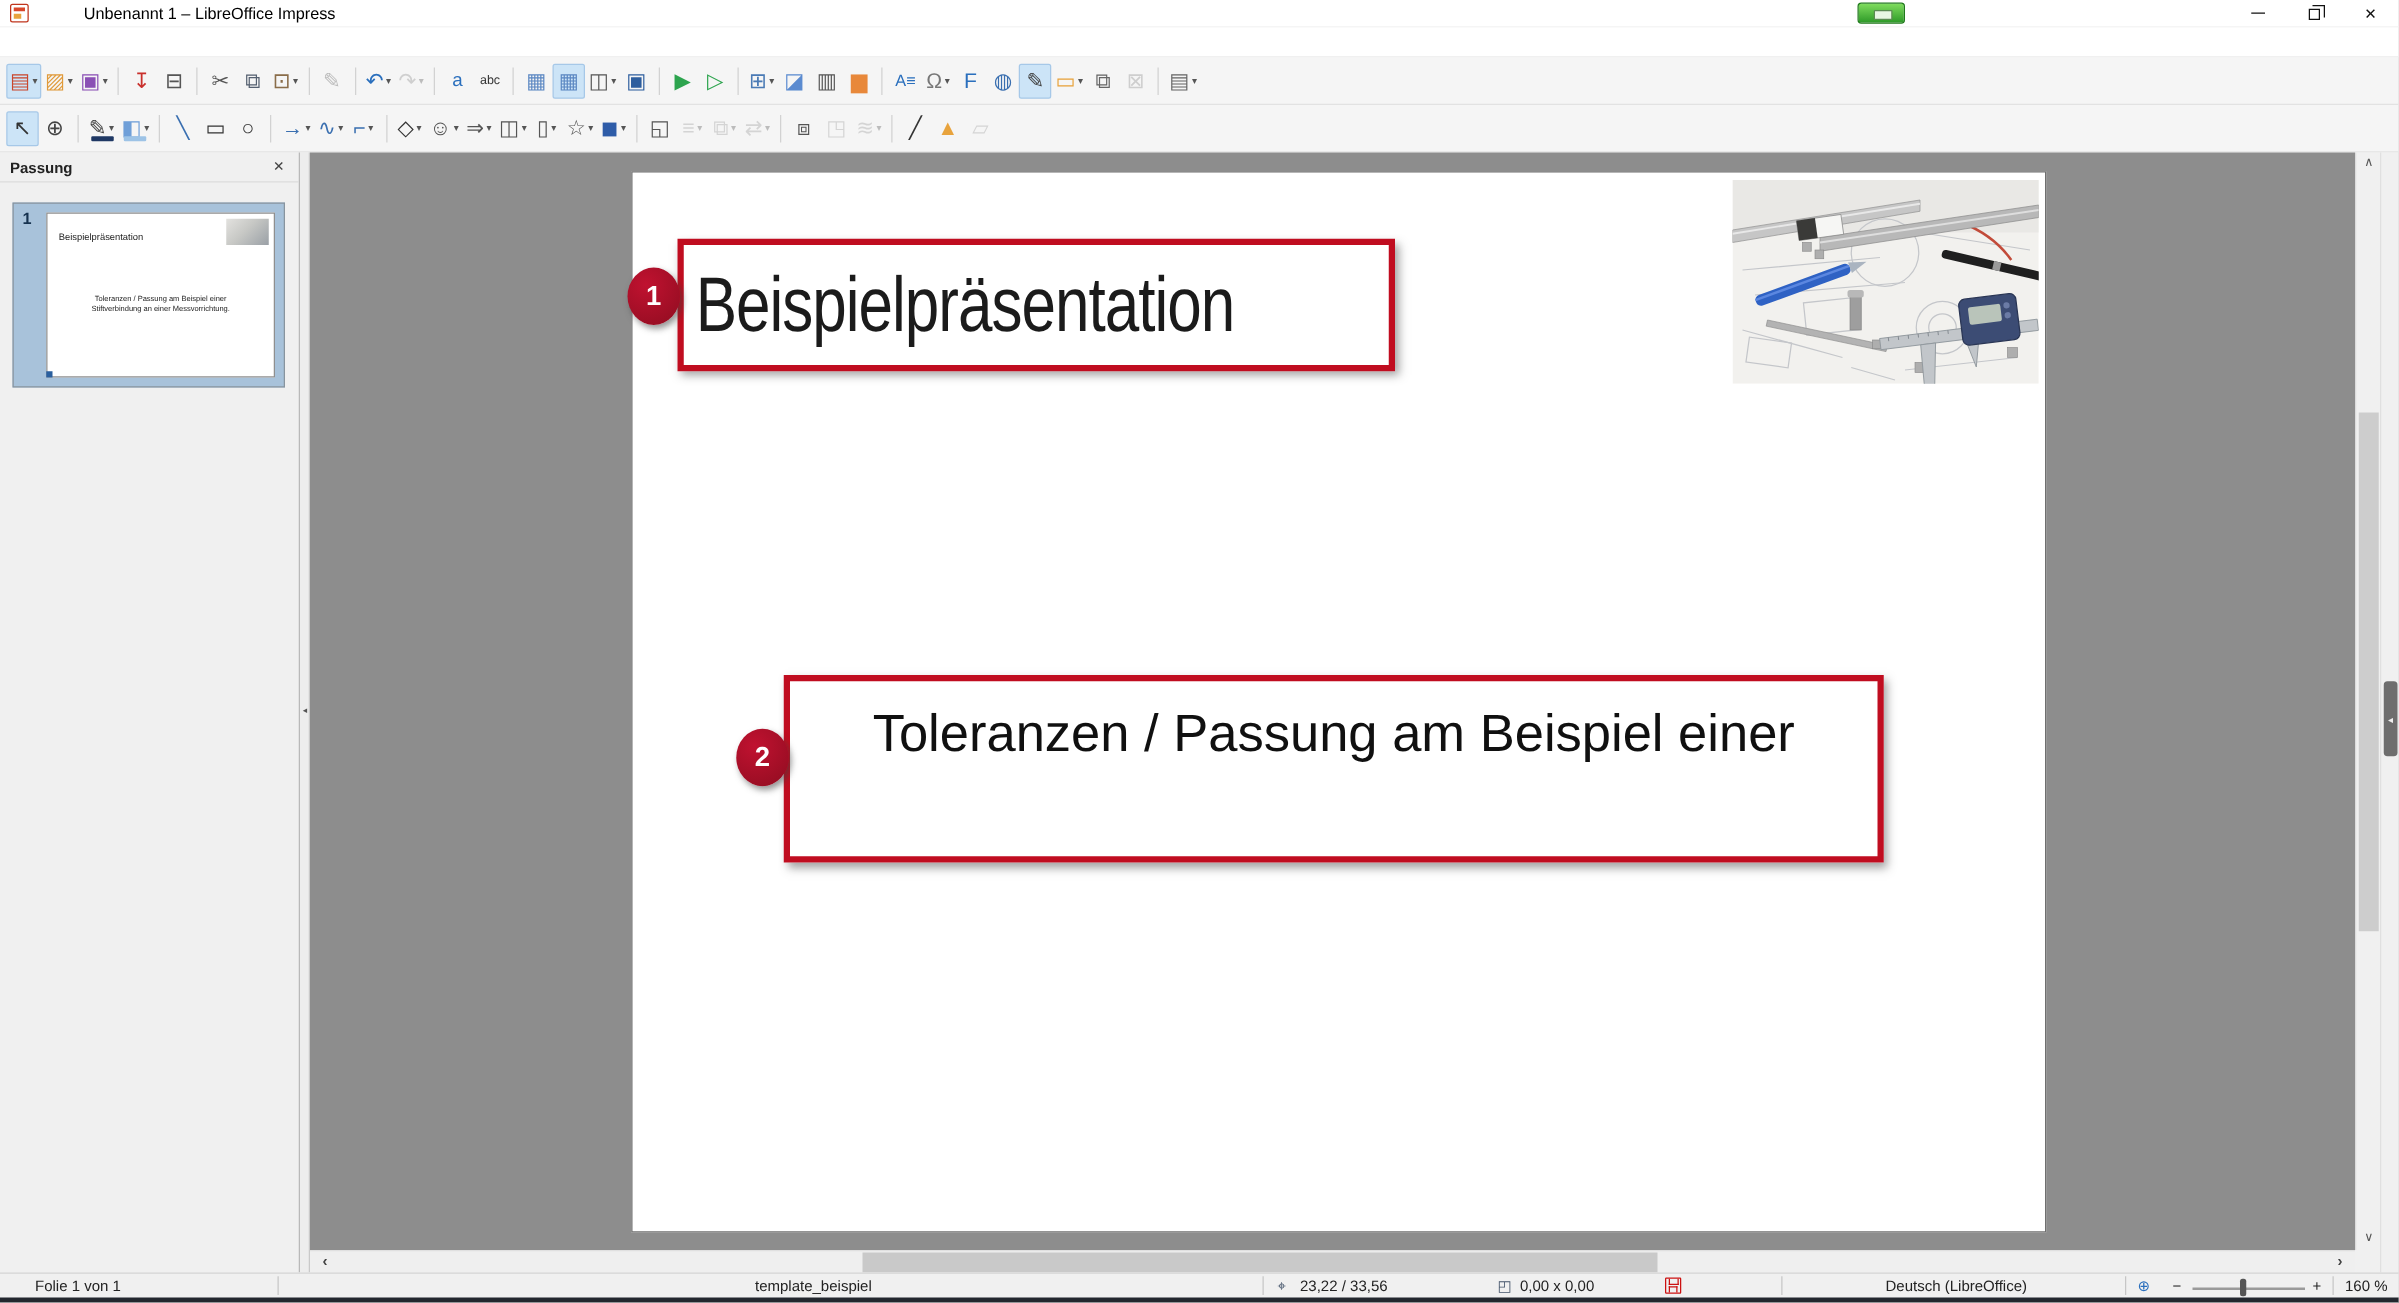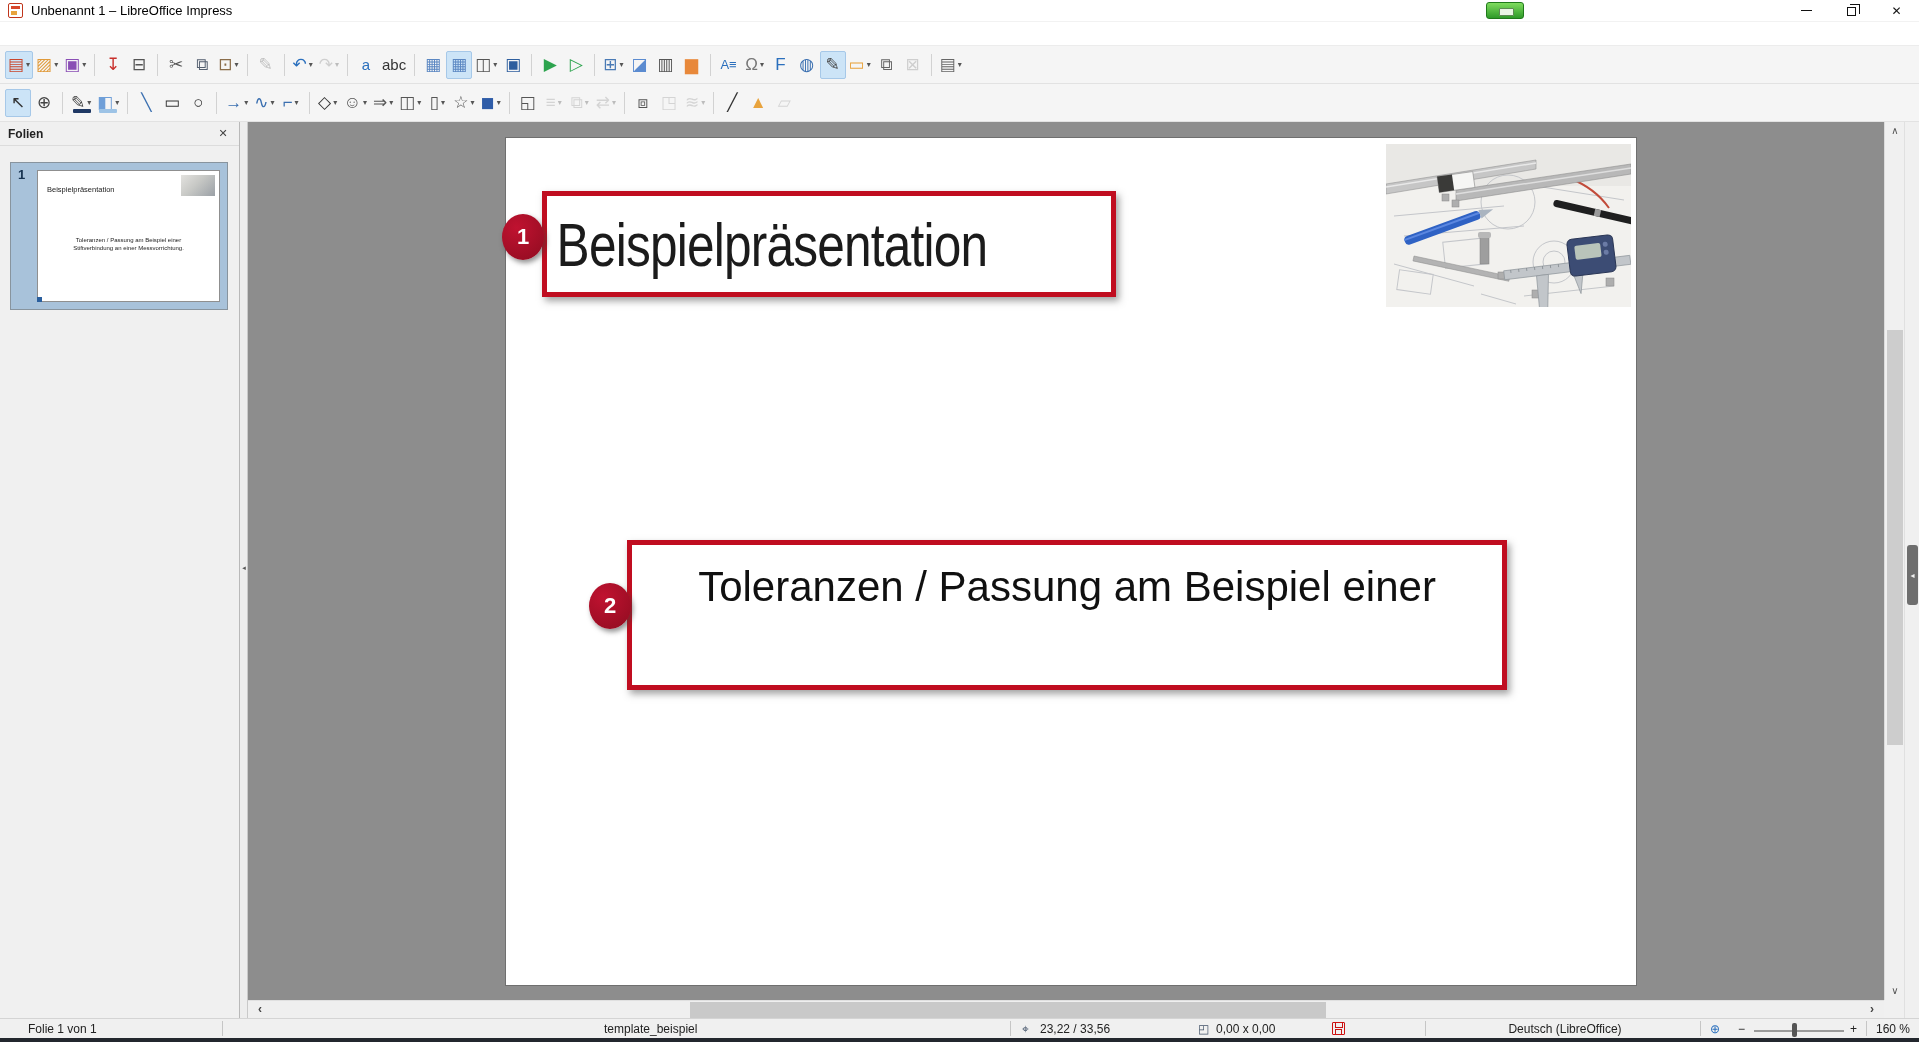--- a/index.html
+++ b/index.html
@@ -4,21 +4,21 @@
 <style>
   * { box-sizing: border-box; margin: 0; padding: 0; }
   html,body { width:1919px; height:1042px; }
   body { font-family:"Liberation Sans", sans-serif; background:#f0f0f0; position:relative; overflow:hidden; color:#222; }
 
   
   .titlebar { position:absolute; left:0; top:0; width:1919px; height:22px; background:#ffffff; display:flex; align-items:center; border-bottom:1px solid #f2f2f2; }
   .app-icon { width:15px; height:15px; margin:0 8px 0 8px; background:linear-gradient(#f3original 0,#ffffff 0); background:#fff; border:1px solid #c0351c; border-radius:2px; position:relative; }
   .app-icon::before { content:""; position:absolute; left:2px; top:2px; width:9px; height:3px; background:#d8472b; }
   .app-icon::after { content:""; position:absolute; left:2px; top:7px; width:6px; height:4px; background:#e8a33d; }
-  .title-text { font-size:13px; color:#000; }
+  .title-text { font-size:13px; color:#000;margin-left:36px; }
   .titlebar-right { margin-left:auto; display:flex; align-items:center; height:100%; }
   .tray-btn { width:38px; height:17px; margin-right:260px; border:1px solid #1f7a1a; border-radius:3px; background:linear-gradient(#7fdc5e,#2e9a28); position:relative; }
   .tray-btn::before { content:""; position:absolute; left:12px; top:5px; width:13px; height:6px; background:#e9f6e4; border:1px solid #5c8b52; border-radius:1px; }
   .win-btn { width:45px; height:22px; display:flex; align-items:center; justify-content:center; font-size:12px; color:#111; }
   .min-glyph { width:11px; height:1px; background:#111; display:block; }
   .restore-glyph { width:9px; height:9px; border:1px solid #111; position:relative; display:block; background:#fff; margin-top:2px; }
   .restore-glyph::before { content:""; position:absolute; left:2px; top:-4px; width:9px; height:9px; border:1px solid #111; border-left-width:0; border-bottom-width:0; }
 
   
   .menubar { position:absolute; left:0; top:22px; width:1919px; height:24px; background:#ffffff; display:flex; align-items:center; font-size:13px; padding-left:2px; border-bottom:1px solid #ececec; }
@@ -180,21 +180,21 @@
       <span class="glyph" style="color: rgb(138, 138, 138);">↷</span>
 
       <span class="dd">▾</span>
     </span>
     <span class="tb-sep"></span>
     <span class="tb-btn">
       <span class="glyph" style="color: rgb(42, 111, 189); font-size: 15px;">a</span>
 
     </span>
     <span class="tb-btn">
-      <span class="glyph" style="color: rgb(51, 51, 51); font-size: 15px;">abc</span>
+      <span class="glyph" style="color: rgb(51, 51, 51); font-size: 10px;">abc</span>
 
     </span>
     <span class="tb-sep"></span>
     <span class="tb-btn">
       <span class="glyph" style="color: rgb(91, 135, 194);">▦</span>
 
     </span>
     <span class="tb-btn active">
       <span class="glyph" style="color: rgb(91, 135, 194);">▦</span>
 
@@ -410,21 +410,21 @@
     <span class="tb-btn disabled">
       <span class="glyph" style="color: rgb(153, 153, 153);">▱</span>
 
     </span>
   </div>
 
 <div class="content">
 
   <div class="slides-panel">
     <div class="panel-header">
-      <span class="panel-title">Folien</span>
+      <span class="panel-title">Passung</span>
       <span class="panel-close">✕</span>
     </div>
     <div class="thumb">
       <span class="thumb-number">1</span>
       <div class="mini-slide">
         <span class="mini-title">Beispielpräsentation</span>
         <span class="mini-photo"></span>
         <span class="mini-body">Toleranzen / Passung am Beispiel einer Stiftverbindung an einer Messvorrichtung.</span>
         <span class="mini-handle"></span>
       </div>

